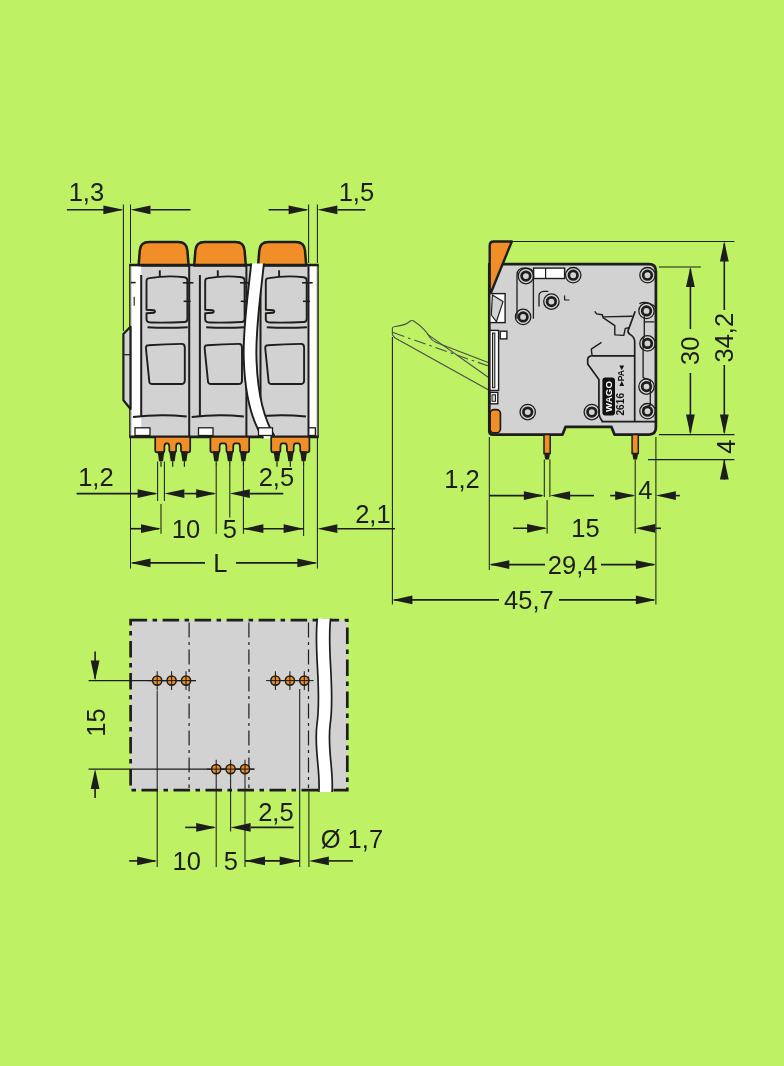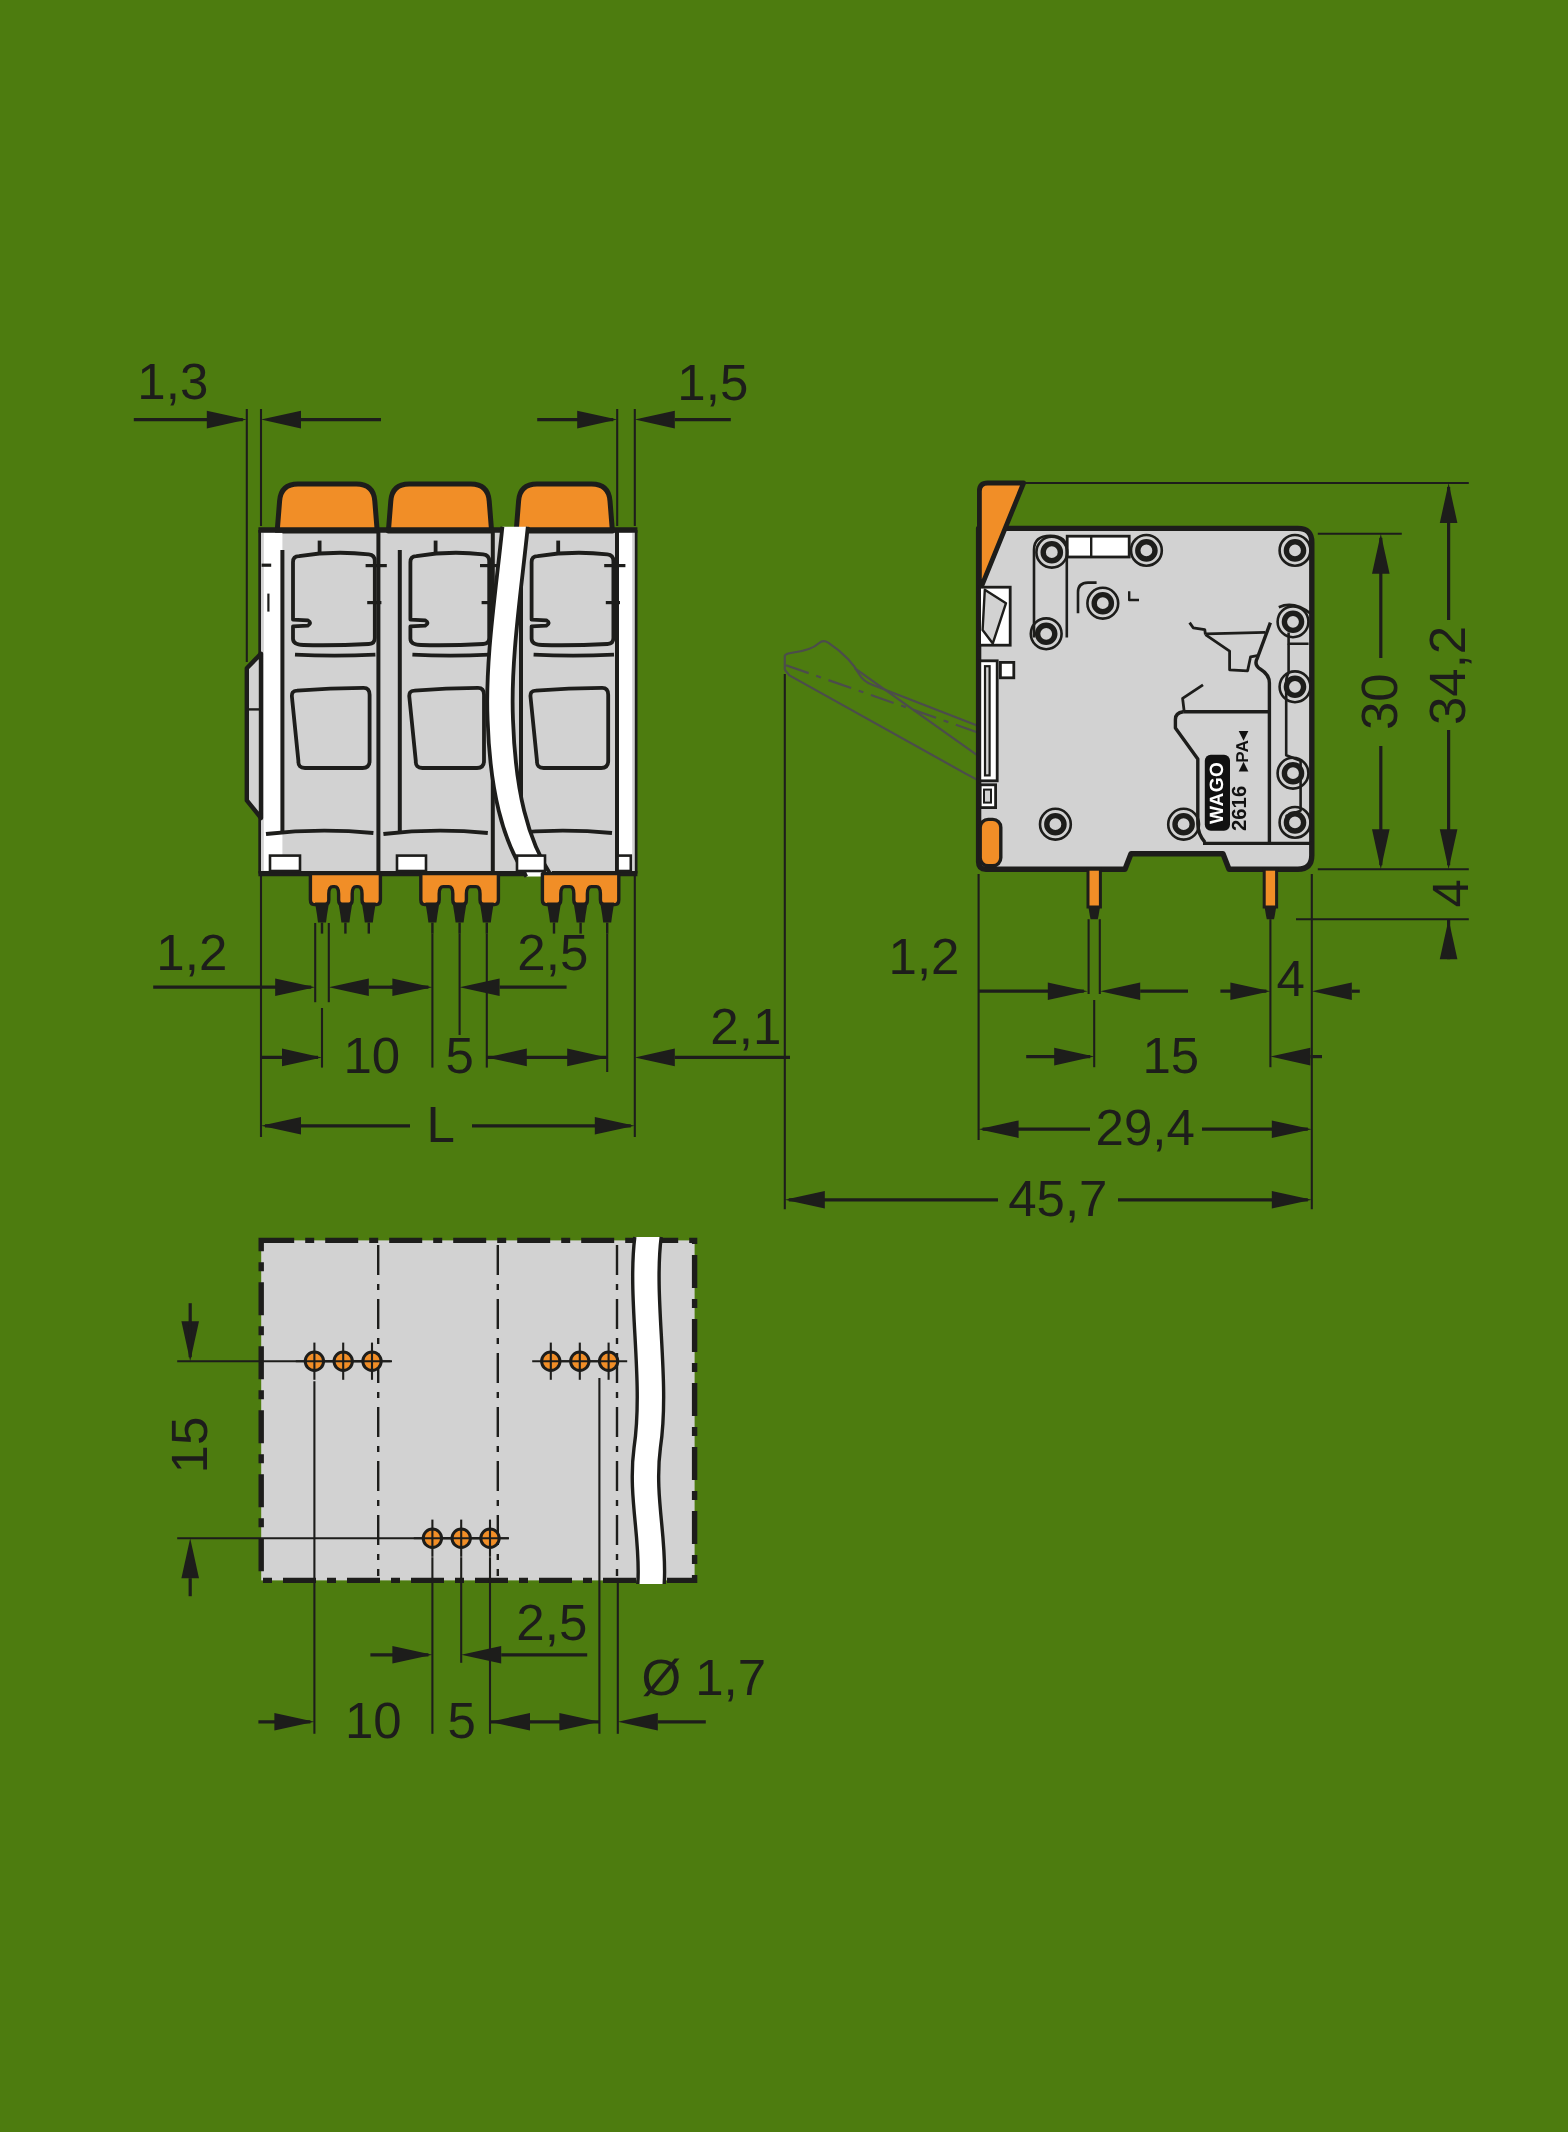--- a/index.html
+++ b/index.html
@@ -1,16 +1,16 @@
 <!DOCTYPE html>
 <html><head>
 <meta charset="utf-8">
 <style>
   html,body{margin:0;padding:0;background:#ffffff;}
-  .stage{position:relative;width:784px;height:1066px;background:#4d7c0f;overflow:hidden;}
+  .stage{position:relative;width:784px;height:1066px;background:#bef264;overflow:hidden;}
   svg{display:block;}
   text{user-select:none;}
 </style>
 </head>
 <body>
 
 <div class="stage">
 <svg width="784" height="1066" viewBox="0 0 784 1066">
 <g>
 <line x1="123.4" y1="204.5" x2="123.4" y2="331" stroke="#1d1d1b" stroke-width="1.05"></line>

